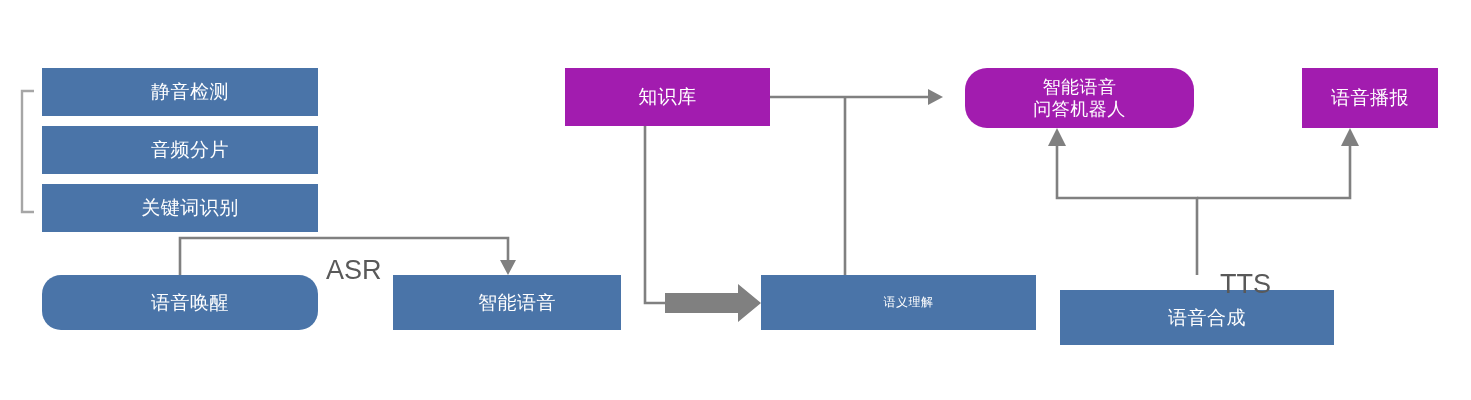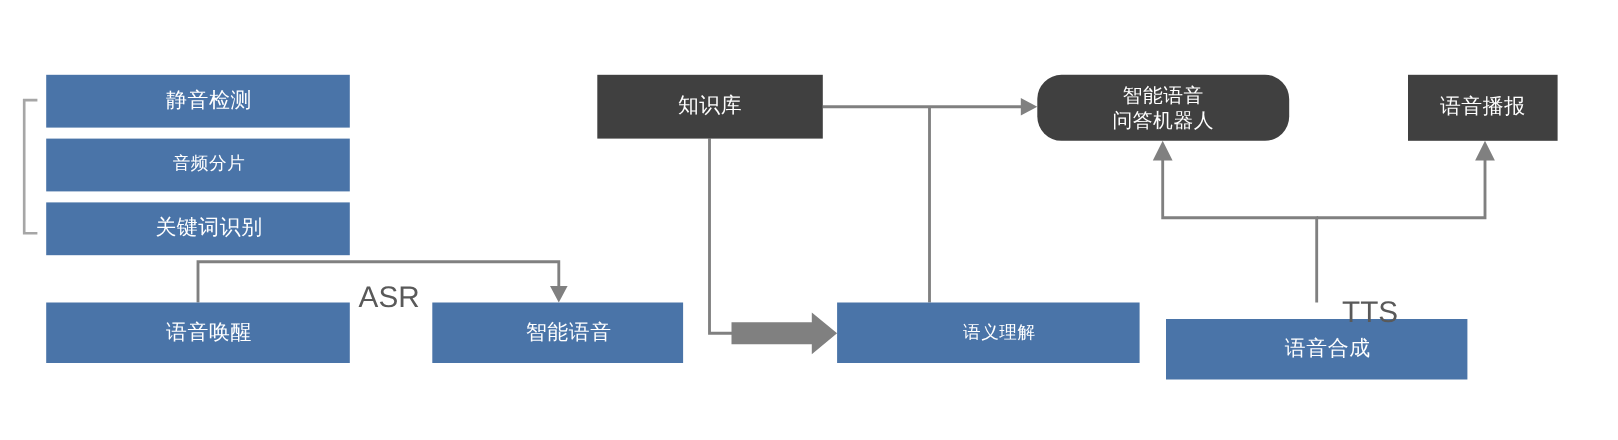--- a/index.html
+++ b/index.html
@@ -23,21 +23,21 @@
     display: flex;
     align-items: center;
     justify-content: center;
     text-align: center;
     color: #ffffff;
     box-sizing: border-box;
     line-height: 1.25;
     letter-spacing: 0.5px;
   }
   .node.dark  { background: #4a74a8; padding-left: 20px; }
-  .node.light { background: #404040; }
+  .node.light { background: #a21caf; margin-left: 22px; }
   .node .label { display: block; width: 100%; white-space: pre-line; }
   .edge-label {
     position: absolute;
     color: #595959;
     white-space: nowrap;
   }
   svg.wires {
     position: absolute;
     left: 0; top: 0;
     width: 1471px;
@@ -84,41 +84,41 @@
     <polygon class="arrowhead" points="1057,128 1048,146 1066,146"></polygon>
 
     <path class="wire" d="M 1197 198 L 1350 198 L 1350 142"></path>
     <polygon class="arrowhead" points="1350,128 1341,146 1359,146"></polygon>
   </svg>
 
   <div class="node dark" style="left:42px; top:68px; width:276px; height:48px; font-size:19px;">
     <span class="label">静音检测</span>
   </div>
 
-  <div class="node dark" style="left:42px; top:126px; width:276px; height:48px; font-size:16px;">
+  <div class="node dark" style="left:42px; top:126px; width:276px; height:48px; font-size:19px;">
     <span class="label">音频分片</span>
   </div>
 
   <div class="node dark" style="left:42px; top:184px; width:276px; height:48px; font-size:19px;justify-content:center;">
     <span class="label">关键词识别</span>
   </div>
 
-  <div class="node dark" style="left:42px; top:275px; width:276px; height:55px; font-size:19px;">
+  <div class="node dark" style="left:42px; top:275px; width:276px; height:55px; font-size:19px;border-radius:19px;">
     <span class="label">语音唤醒</span>
   </div>
 
   <div class="node dark" style="left:393px; top:275px; width:228px; height:55px; font-size:19px;">
     <span class="label">智能语音</span>
   </div>
 
   <div class="node light" style="left:543px; top:68px; width:205px; height:58px; font-size:19px;">
     <span class="label">知识库</span>
   </div>
 
-  <div class="node dark" style="left:761px; top:275px; width:275px; height:55px; font-size:16px;">
+  <div class="node dark" style="left:761px; top:275px; width:275px; height:55px; font-size:12px;">
     <span class="label">语义理解</span>
   </div>
 
   <div class="node light" style="left:943px; top:68px; width:229px; height:60px; font-size:18px;border-radius:22px;">
     <span class="label">智能语音
 问答机器人</span>
   </div>
 
   <div class="node dark" style="left:1060px; top:275px; width:274px; height:55px; font-size:19px;margin-top:15px;">
     <span class="label">语音合成</span>

